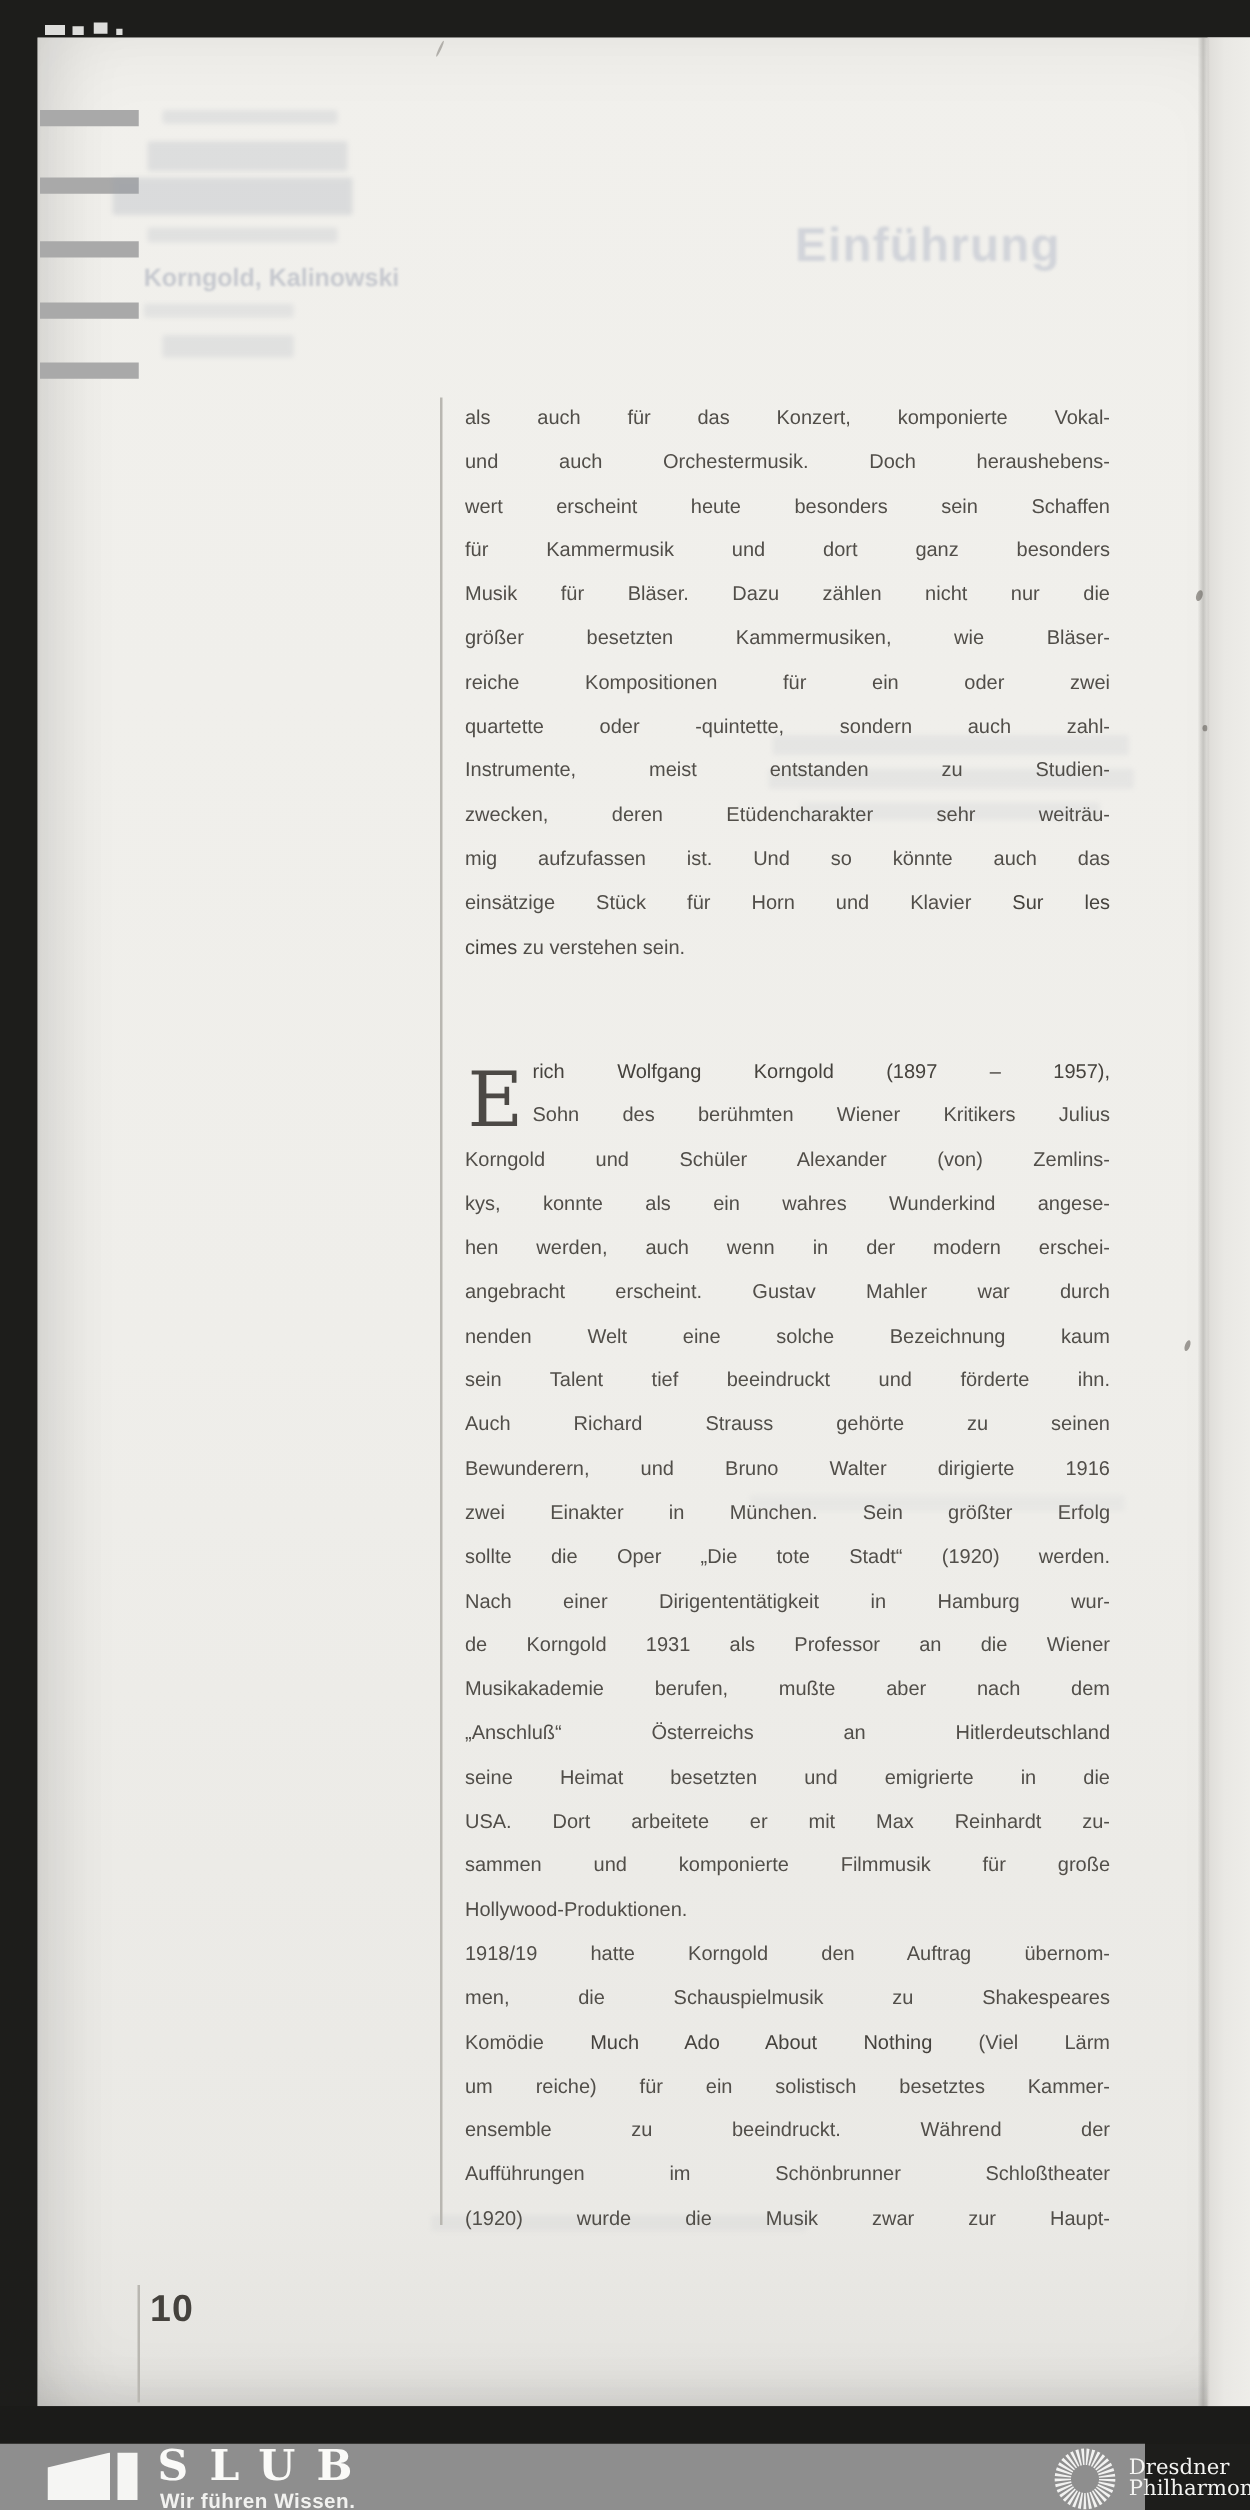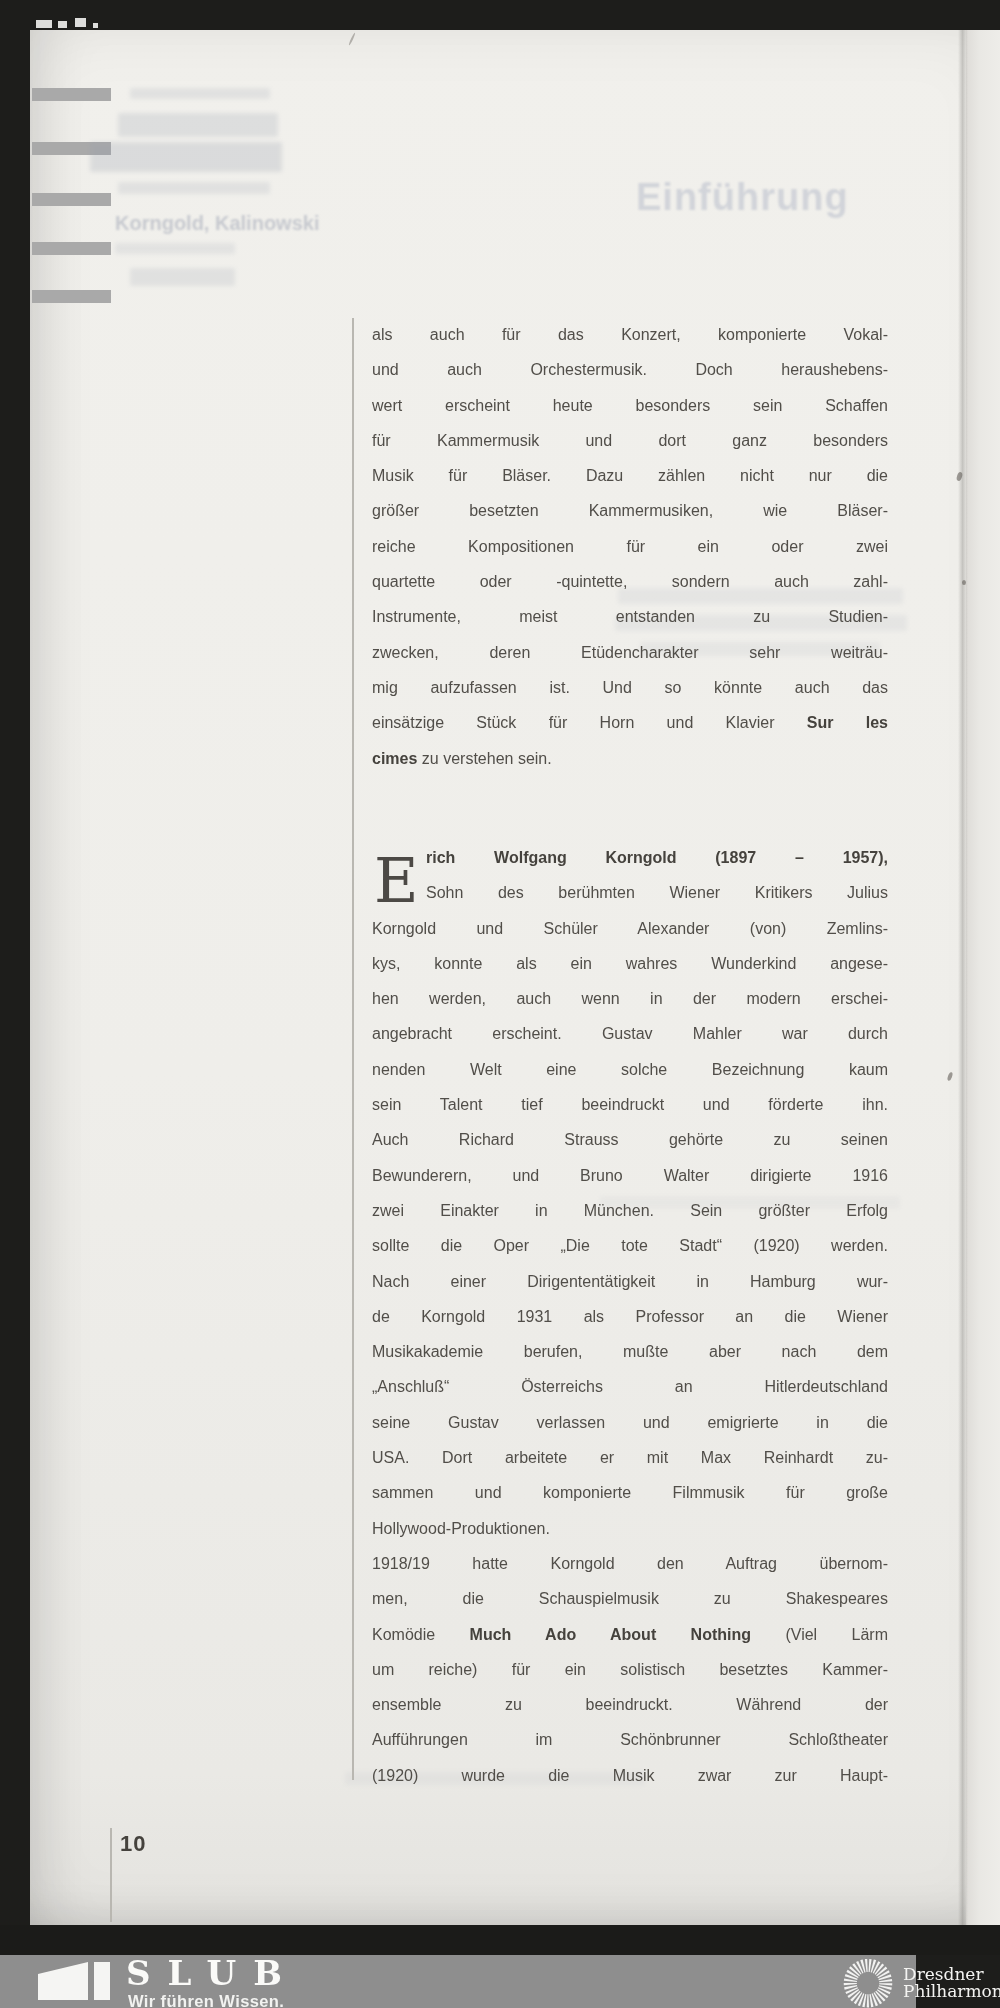--- a/index.html
+++ b/index.html
@@ -36,30 +36,30 @@
   
   .rule-v{position:absolute;background:#b9b7b1;}
   .textcol{
     position:absolute;left:342px;width:516px;
     font-size:16px;line-height:35.3px;color:#514e49;
     font-family:"Liberation Sans", sans-serif;
   }
   .tl{text-align:justify;text-align-last:justify;white-space:nowrap;}
   .tl.tl-last{text-align:left;text-align-last:left;}
   .tl.tl-indent{padding-left:54px;}
-  .tl b{font-weight:bold;color:#45423d;}
+  .tl b{font-weight:normal;color:#45423d;}
   .dropcap{
     position:absolute;left:344px;top:820px;
     font-family:"DejaVu Serif", serif;font-size:61px;line-height:1;
     color:#4c4945;font-weight:500;
   }
   
   .pagenum{
     position:absolute;left:90px;top:1801px;
-    font-size:22px;font-weight:600;color:#45423d;letter-spacing:1px;
+    font-size:30px;font-weight:600;color:#45423d;letter-spacing:1px;
   }
   .speck{position:absolute;background:#77746e;border-radius:50%;opacity:.7;}
   .topmark{position:absolute;background:#dddddb;}
   
   .bottom-strip{position:absolute;left:0;top:1925px;width:1000px;height:30px;background:#1b1b19;}
   .footer{
     position:absolute;left:0;top:1955px;width:916px;height:53px;background:#8e8e8e;
   }
   .slub-wordmark{
     position:absolute;left:126px;top:-2px;
@@ -132,21 +132,21 @@
       <div class="tl"><span>nenden Welt eine solche Bezeichnung kaum</span></div>
       <div class="tl"><span>sein Talent tief beeindruckt und förderte ihn.</span></div>
       <div class="tl"><span>Auch Richard Strauss gehörte zu seinen</span></div>
       <div class="tl"><span>Bewunderern, und Bruno Walter dirigierte 1916</span></div>
       <div class="tl"><span>zwei Einakter in München. Sein größter Erfolg</span></div>
       <div class="tl"><span>sollte die Oper „Die tote Stadt“ (1920) werden.</span></div>
       <div class="tl"><span>Nach einer Dirigententätigkeit in Hamburg wur-</span></div>
       <div class="tl"><span>de Korngold 1931 als Professor an die Wiener</span></div>
       <div class="tl"><span>Musikakademie berufen, mußte aber nach dem</span></div>
       <div class="tl"><span>„Anschluß“ Österreichs an Hitlerdeutschland</span></div>
-      <div class="tl"><span>seine Gustav verlassen und emigrierte in die</span></div>
+      <div class="tl"><span>seine Heimat besetzten und emigrierte in die</span></div>
       <div class="tl"><span>USA. Dort arbeitete er mit Max Reinhardt zu-</span></div>
       <div class="tl"><span>sammen und komponierte Filmmusik für große</span></div>
       <div class="tl tl-last"><span>Hollywood-Produktionen.</span></div>
       <div class="tl"><span>1918/19 hatte Korngold den Auftrag übernom-</span></div>
       <div class="tl"><span>men, die Schauspielmusik zu Shakespeares</span></div>
       <div class="tl"><span>Komödie </span><b>Much Ado About Nothing</b><span> (Viel Lärm</span></div>
       <div class="tl"><span>um reiche) für ein solistisch besetztes Kammer-</span></div>
       <div class="tl"><span>ensemble zu beeindruckt. Während der</span></div>
       <div class="tl"><span>Aufführungen im Schönbrunner Schloßtheater</span></div>
       <div class="tl"><span>(1920) wurde die Musik zwar zur Haupt-</span></div>

